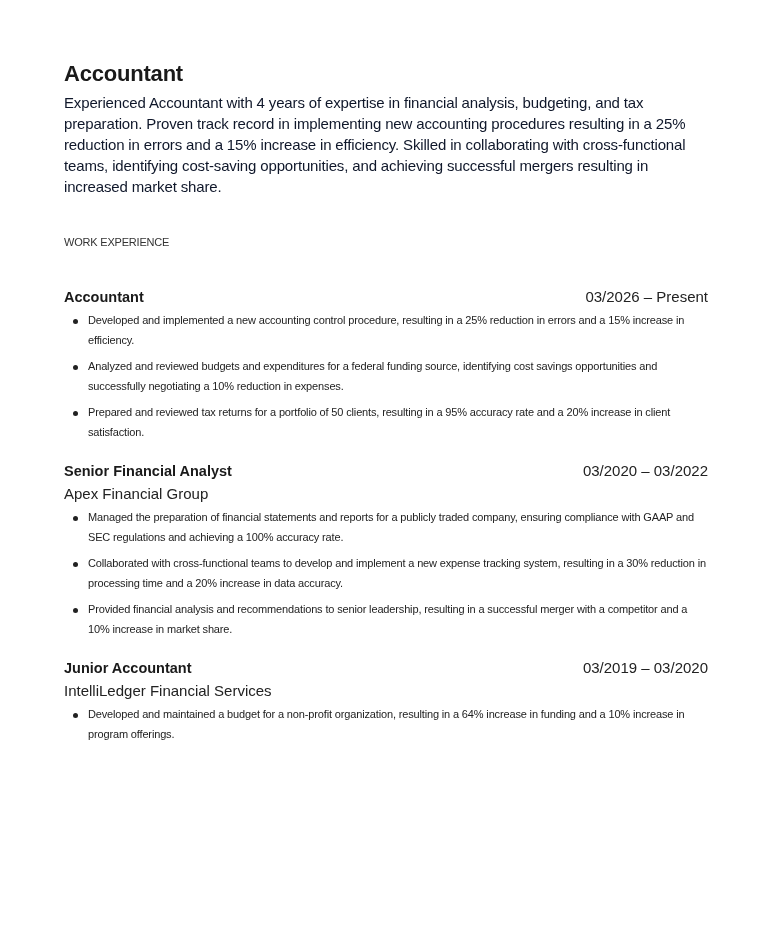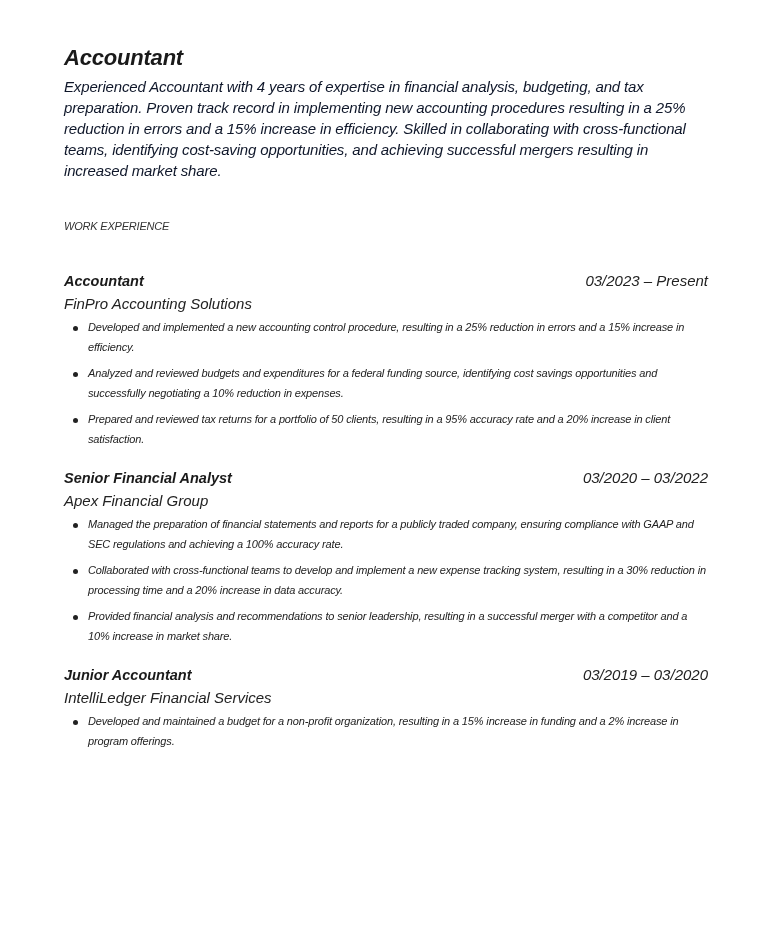--- a/index.html
+++ b/index.html
@@ -1,21 +1,21 @@
 <!DOCTYPE html>
 <html><head>
   <meta charset="utf-8">
   <style>
     html, body { margin: 0; padding: 0; background: #ffffff; }
     body {
       width: 772px; height: 946px; overflow: hidden;
       font-family: "Liberation Sans", sans-serif;
       color: #1a1a1a;
     }
-    .page { position: relative; padding: 44px 64px 0 64px; font-style: italic; }
+    .page { position: relative; padding: 60px 64px 0 64px; }
     .title {
       font-size: 22px; font-weight: bold; margin: 0; line-height: 28px;
       letter-spacing: -0.2px;
     }
     .summary {
       font-size: 15px; line-height: 21px; margin: 4px 0 0 0; color: #0f172a;
       letter-spacing: -0.15px;
     }
     .section-heading {
       font-size: 11px; text-transform: uppercase; margin: 37px 0 0 0;
@@ -42,23 +42,22 @@
 
 <div class="page">
   <h1 class="title">Accountant</h1>
   <p class="summary">Experienced Accountant with 4 years of expertise in financial analysis, budgeting, and tax preparation. Proven track record in implementing new accounting procedures resulting in a 25% reduction in errors and a 15% increase in efficiency. Skilled in collaborating with cross-functional teams, identifying cost-saving opportunities, and achieving successful mergers resulting in increased market share.</p>
 
   <div class="section-heading">WORK EXPERIENCE</div>
 
   <div class="job">
     <div class="job-head">
       <span class="job-title">Accountant</span>
-      <span class="job-dates">03/2023 – Present</span>
+      <span class="job-dates">03/2026 – Present</span>
     </div>
-    <div class="company">FinPro Accounting Solutions</div>
     <ul class="bullets">
       <li>Developed and implemented a new accounting control procedure, resulting in a 25% reduction in errors and a 15% increase in efficiency.</li>
       <li>Analyzed and reviewed budgets and expenditures for a federal funding source, identifying cost savings opportunities and successfully negotiating a 10% reduction in expenses.</li>
       <li>Prepared and reviewed tax returns for a portfolio of 50 clients, resulting in a 95% accuracy rate and a 20% increase in client satisfaction.</li>
     </ul>
   </div>
 
   <div class="job">
     <div class="job-head">
       <span class="job-title">Senior Financial Analyst</span>
@@ -72,16 +71,16 @@
     </ul>
   </div>
 
   <div class="job">
     <div class="job-head">
       <span class="job-title">Junior Accountant</span>
       <span class="job-dates">03/2019 – 03/2020</span>
     </div>
     <div class="company">IntelliLedger Financial Services</div>
     <ul class="bullets">
-      <li>Developed and maintained a budget for a non-profit organization, resulting in a 15% increase in funding and a 2% increase in program offerings.</li>
+      <li>Developed and maintained a budget for a non-profit organization, resulting in a 64% increase in funding and a 10% increase in program offerings.</li>
     </ul>
   </div>
 </div>
 
 </body></html>

